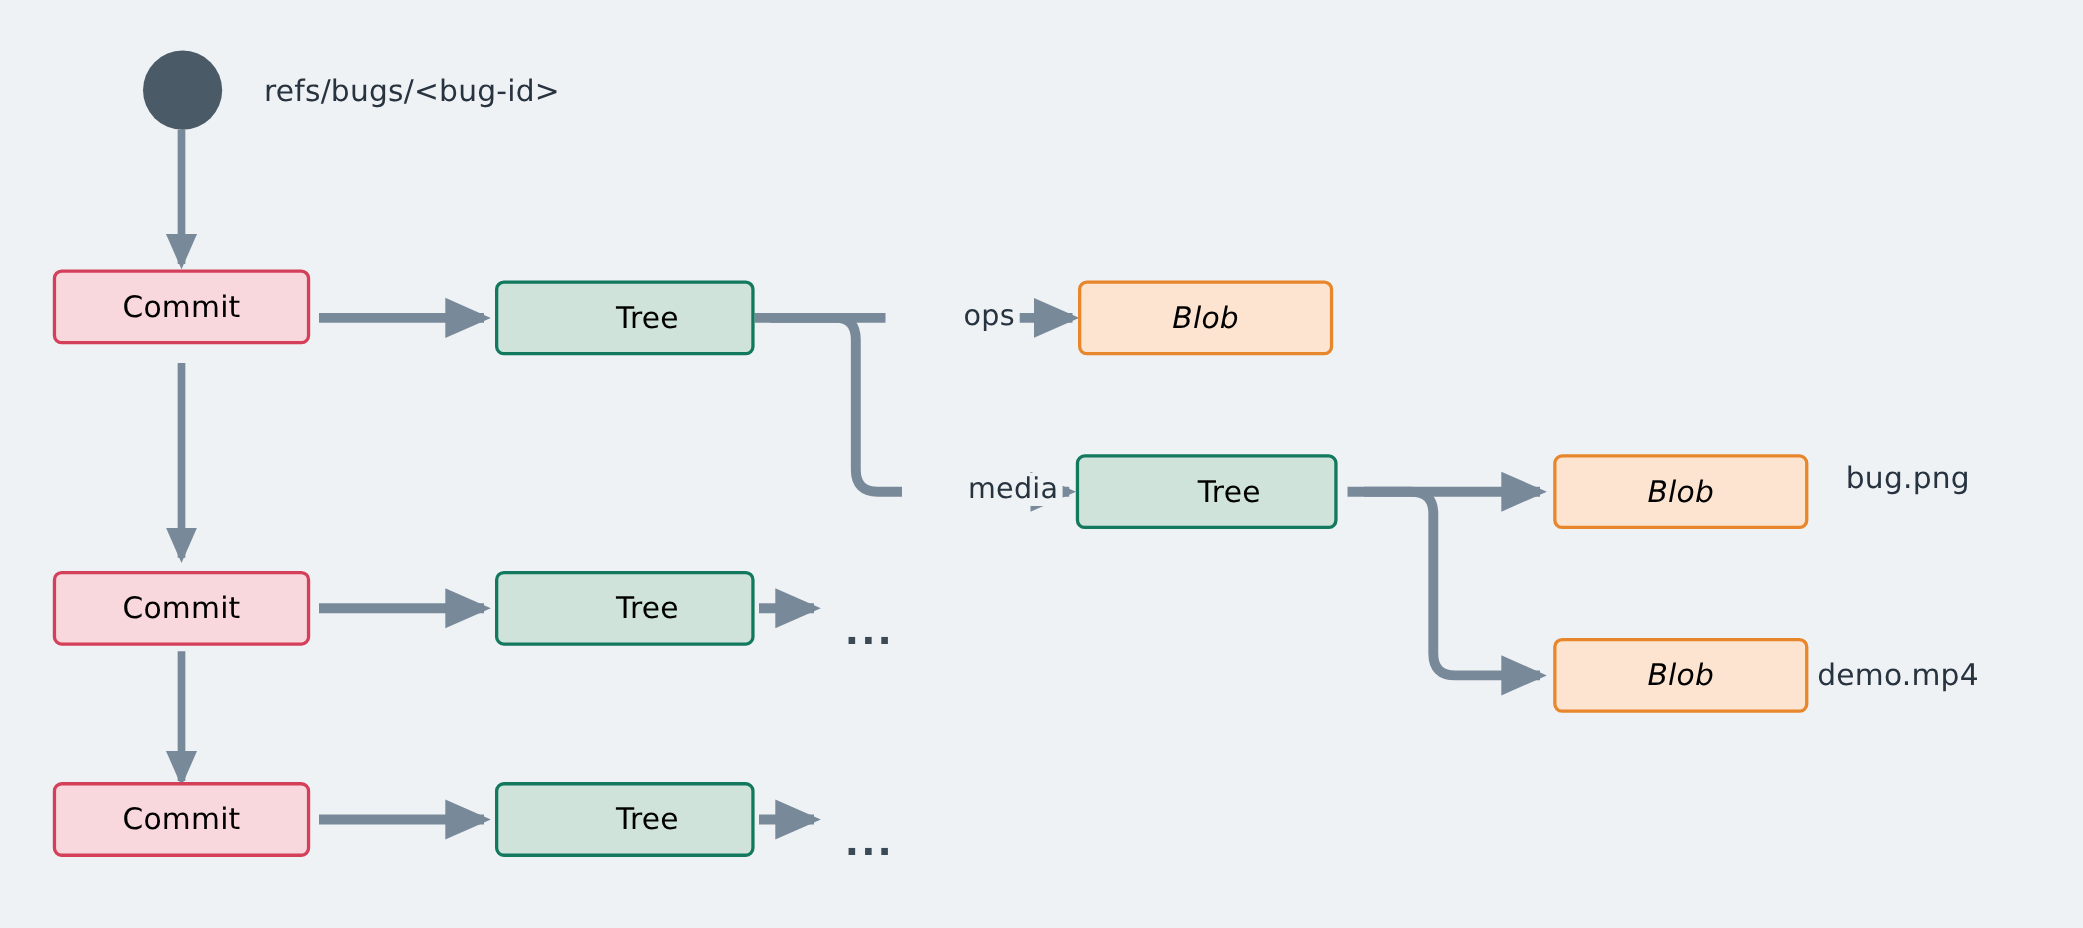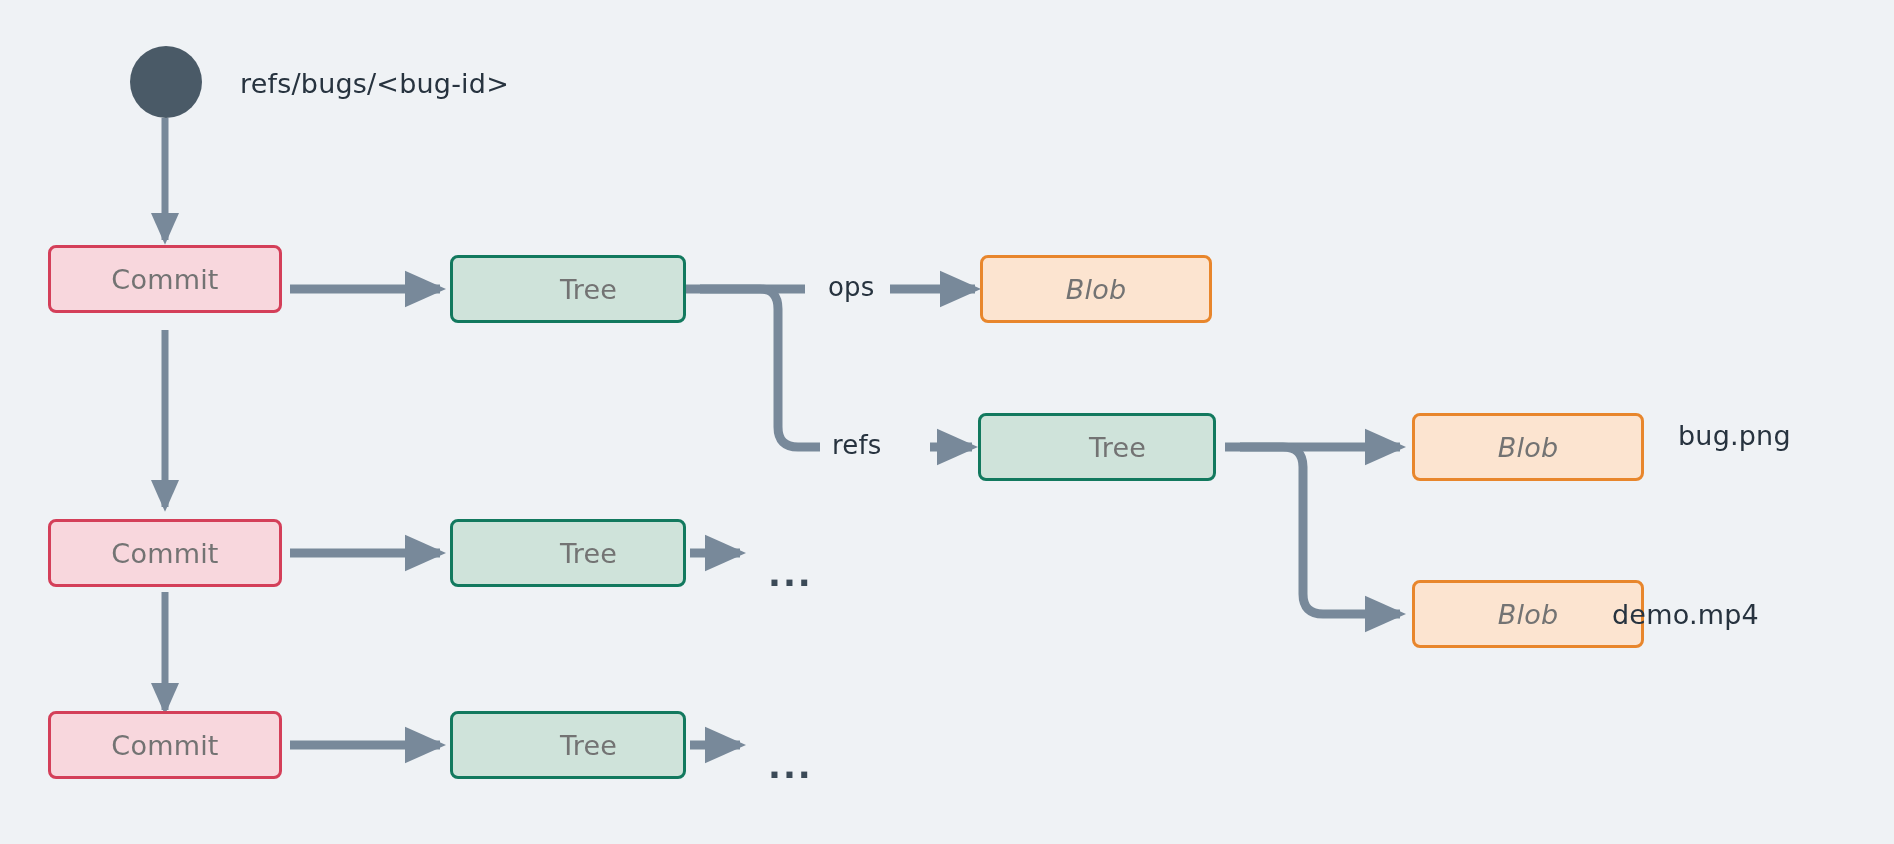--- a/index.html
+++ b/index.html
@@ -30,21 +30,21 @@
     position: absolute;
     box-sizing: border-box;
     display: flex;
     align-items: center;
     justify-content: center;
     border-radius: 8px;
     border-width: 3px;
     border-style: solid;
     font-size: 27px;
     letter-spacing: 0.2px;
-    color: #737373;
+    color: #000000;
   }
   .node-commit {
     background: #f8d7dd;
     border-color: #d43f59;
   }
   .node-tree {
     background: #cfe3da;
     border-color: #12795e;
     padding-left: 41px;
   }
@@ -66,20 +66,21 @@
     letter-spacing: 0.2px;
   }
   .edge-label {
     position: absolute;
     font-size: 26px;
     color: #27333f;
     white-space: nowrap;
     background: #eff2f5;
     padding: 0 4px;
     letter-spacing: 0.2px;
+    margin-left: 48px;
   }
   .ellipsis {
     position: absolute;
     font-size: 34px;
     font-weight: 700;
     color: #3b4a57;
     letter-spacing: 2px;
     line-height: 1;
     white-space: nowrap;
   }
@@ -136,36 +137,36 @@
     <span>Tree</span>
   </div>
   <div class="node node-tree" style="left:450px; top:519px; width:236px; height:68px;">
     <span>Tree</span>
   </div>
   <div class="node node-tree" style="left:450px; top:711px; width:236px; height:68px;">
     <span>Tree</span>
   </div>
 
   <div class="edge-label" style="left:824px; top:272px;">ops</div>
-  <div class="edge-label" style="left:828px; top:430px;">refs</div>
+  <div class="edge-label" style="left:828px; top:430px;">media</div>
 
   <div class="node node-blob" style="left:980px; top:255px; width:232px; height:68px;">
     <span>Blob</span>
   </div>
 
   <div class="node node-tree" style="left:978px; top:413px; width:238px; height:68px;">
     <span>Tree</span>
   </div>
 
   <div class="node node-blob" style="left:1412px; top:413px; width:232px; height:68px;">
     <span>Blob</span>
   </div>
   <div class="node node-blob" style="left:1412px; top:580px; width:232px; height:68px;">
     <span>Blob</span>
   </div>
 
   <div class="plain-label" style="left:1678px; top:420px;">bug.png</div>
-  <div class="plain-label" style="left:1612px; top:599px;">demo.mp4</div>
+  <div class="plain-label" style="left:1652px; top:599px;">demo.mp4</div>
 
   <div class="ellipsis" style="left:768px; top:557px;">...</div>
   <div class="ellipsis" style="left:768px; top:749px;">...</div>
 
 </div>
 
 </body></html>

